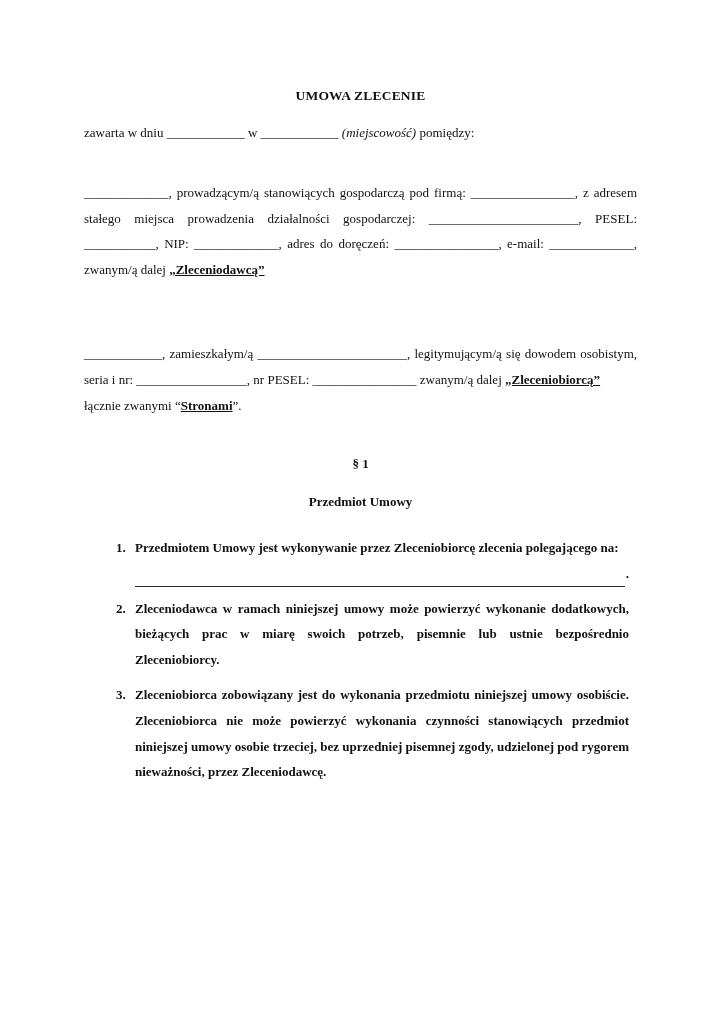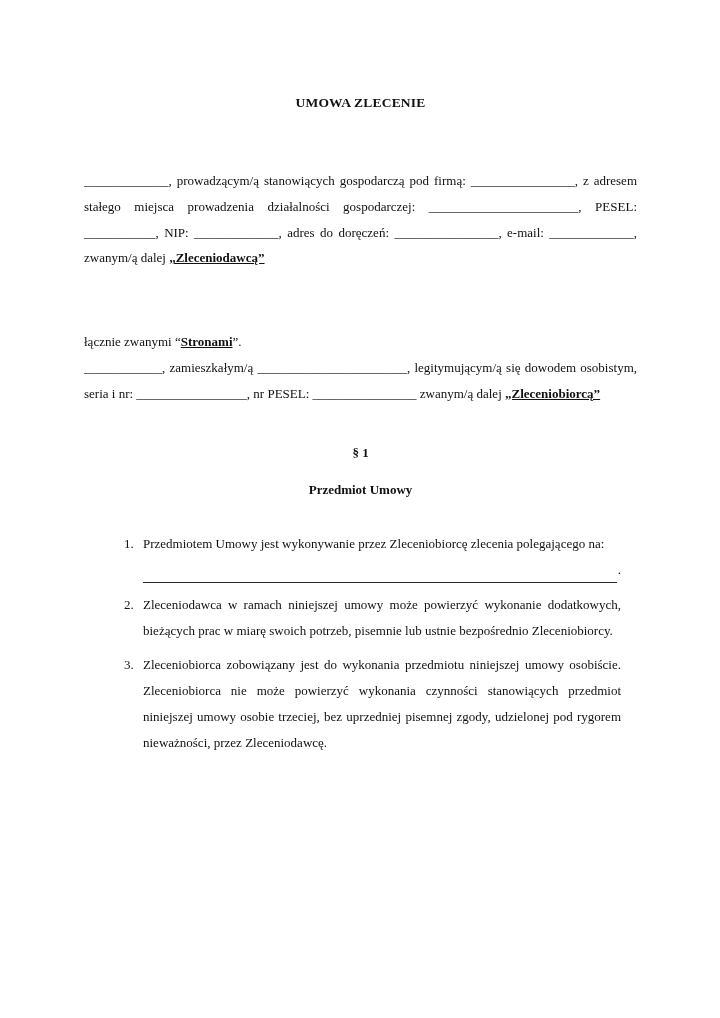--- a/index.html
+++ b/index.html
@@ -21,21 +21,21 @@
     background: #ffffff;
     box-sizing: border-box;
     padding: 0 83px 0 84px;
     overflow: hidden;
   }
   .doc-title {
     text-align: center;
     font-weight: bold;
     font-size: 13.5px;
     letter-spacing: 0.2px;
-    margin: 11px;
+    margin: 4px;
     padding-top: 84px;
   }
   .para {
     font-size: 13px;
     line-height: 25.8px;
     text-align: justify;
     text-justify: inter-word;
     margin: 0;
     hyphens: manual;
   }
@@ -49,24 +49,25 @@
     text-align: center;
     font-weight: bold;
     font-size: 13px;
     line-height: 25.8px;
     margin: 0;
   }
   .gap-num-heading { height: 12px; }
   .gap-heading-list { height: 12px; }
 
   ol.clauses {
-    margin: 16px;
+    margin: 8px;
     padding: 0;
     list-style: none;
     counter-reset: clause;
+    font-weight: bold;
   }
   ol.clauses > li {
     position: relative;
     counter-increment: clause;
     padding-left: 43px;
     font-size: 13px;
     line-height: 25.8px;
     text-align: justify;
     text-justify: inter-word;
     margin-bottom: 9px;
@@ -96,33 +97,34 @@
 </style>
 </head>
 <body>
 
 <div class="page">
 
   <h1 class="doc-title">UMOWA ZLECENIE</h1>
 
   <div class="gap-title-first"></div>
 
+  <p class="para"><span>zawarta w dniu ____________ w ____________ </span><i>(miejscowość)</i><span> pomiędzy:</span></p>
 
   <div class="gap-block-lg"></div>
 
   <p class="para"><span>_____________, prowadzącym/ą stanowiących gospodarczą pod firmą: ________________, z adresem stałego miejsca prowadzenia działalności gospodarczej: _______________________, PESEL: ___________, NIP: _____________, adres do doręczeń: ________________, e-mail: _____________, zwanym/ą dalej </span><b>„Zleceniodawcą”</b></p>
 
   <div class="gap-oraz"></div>
 
 
   <div class="gap-block-lg"></div>
 
+  <p class="para"><span>____________, zamieszkałym/ą _______________________, legitymującym/ą się dowodem osobistym, seria i nr: _________________, nr PESEL: ________________ zwanym/ą dalej </span><b>„Zleceniobiorcą”</b></p>
+
   <p class="para"><span>łącznie zwanymi “</span><b>Stronami</b><span>”.</span></p>
-
-  <p class="para"><span>____________, zamieszkałym/ą _______________________, legitymującym/ą się dowodem osobistym, seria i nr: _________________, nr PESEL: ________________ zwanym/ą dalej </span><b>„Zleceniobiorcą”</b></p>
 
   <div class="gap-sec"></div>
 
   <p class="section-num">§ 1</p>
 
   <div class="gap-num-heading"></div>
 
   <p class="section-heading">Przedmiot Umowy</p>
 
   <div class="gap-heading-list"></div>

